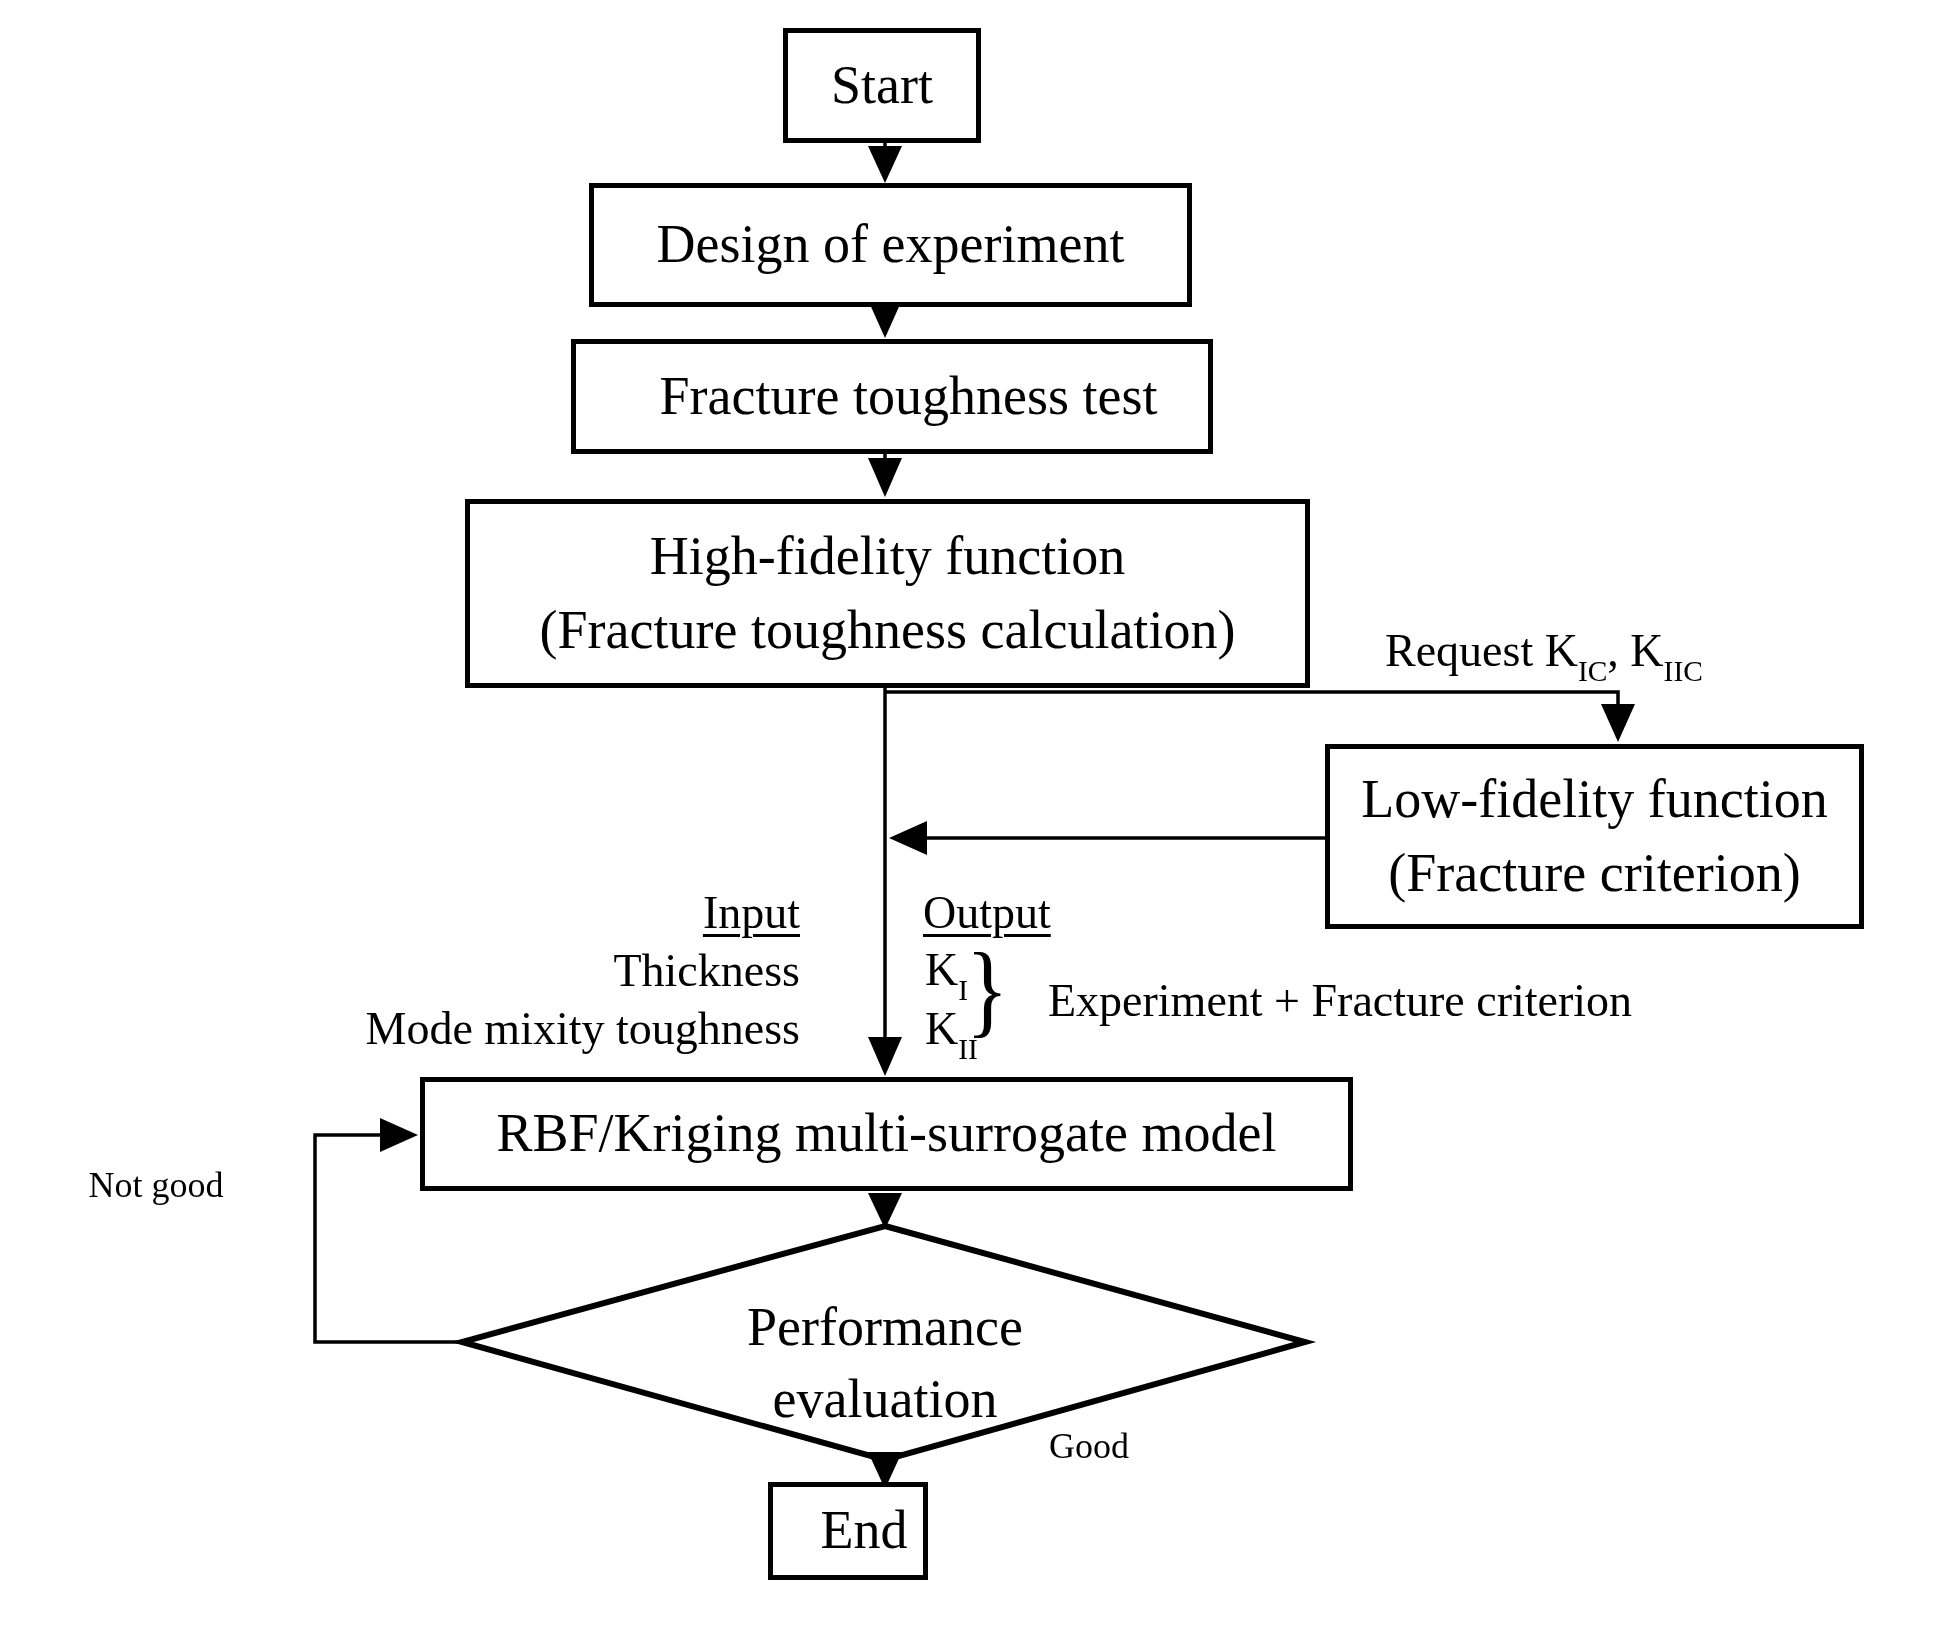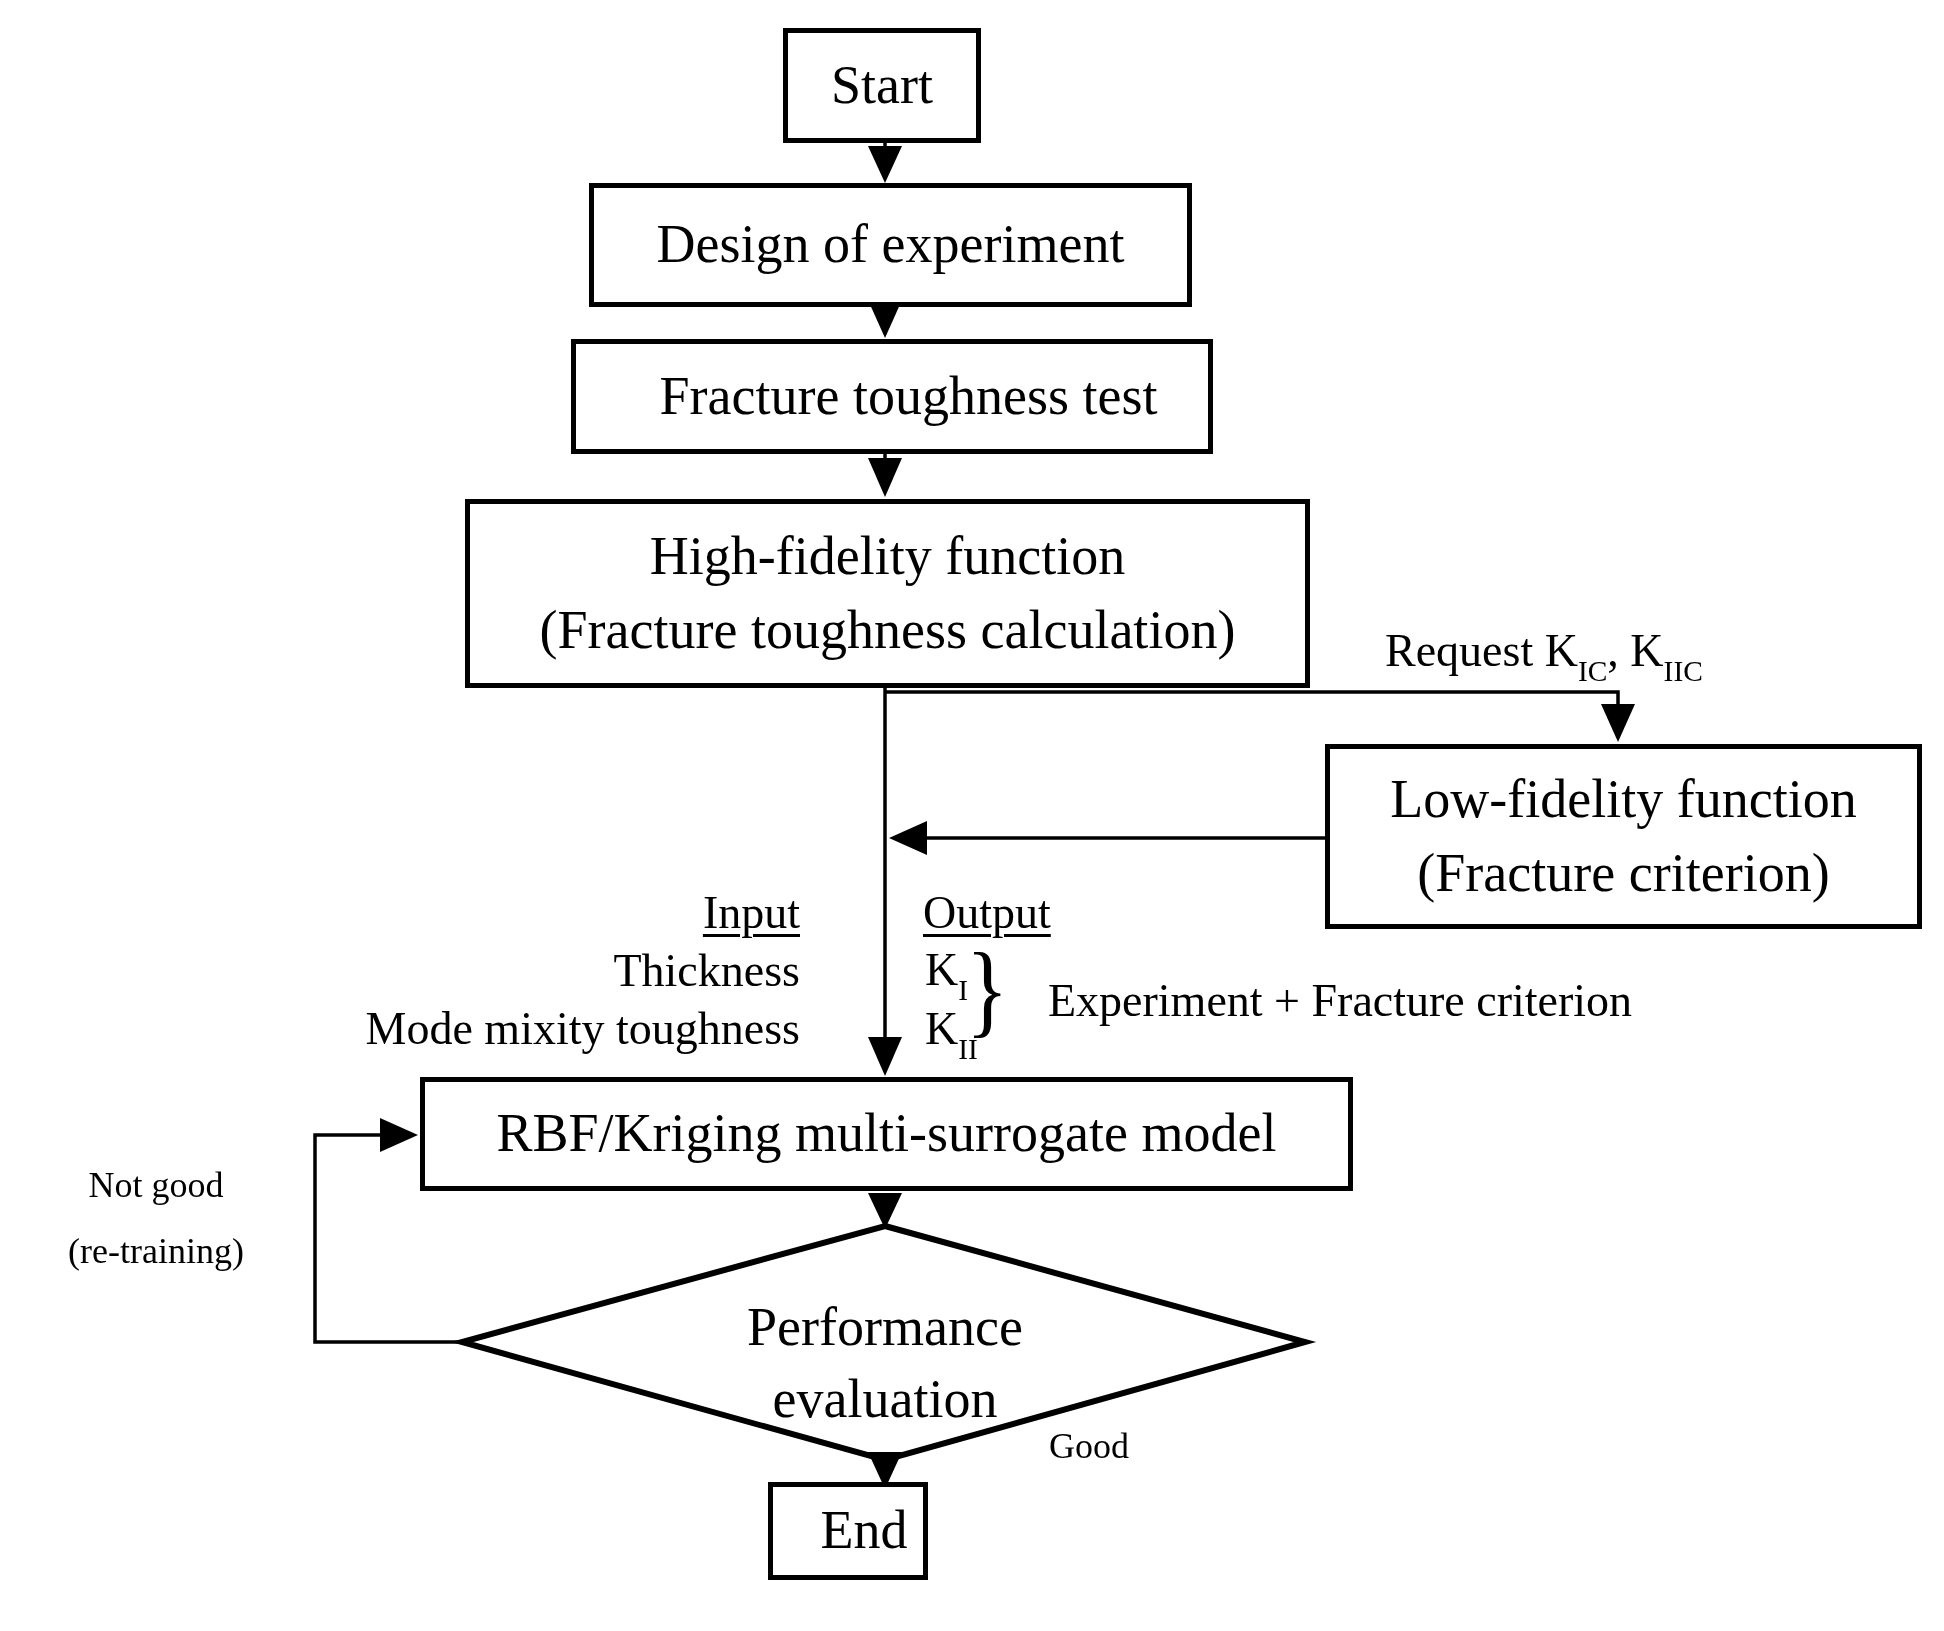--- a/index.html
+++ b/index.html
@@ -84,21 +84,21 @@
 
   <div class="box" style="left:571px; top:339px; width:642px; height:115px;padding-left:33px;">
     <span>Fracture toughness test</span>
   </div>
 
   <div class="box" style="left:465px; top:499px; width:845px; height:189px;">
     <span>High-fidelity function</span>
     <span>(Fracture toughness calculation)</span>
   </div>
 
-  <div class="box" style="left:1325px; top:744px; width:597px; height:185px;">
+  <div class="box" style="left:1325px; top:744px; width:539px; height:185px;">
     <span>Low-fidelity function</span>
     <span>(Fracture criterion)</span>
   </div>
 
   <div class="box" style="left:420px; top:1077px; width:933px; height:114px;">
     <span>RBF/Kriging multi-surrogate model</span>
   </div>
 
   <div class="diamond-label" style="left:635px; top:1292px; width:500px;">
     <span>Performance</span>
@@ -128,18 +128,17 @@
   <div class="ann" style="left:925px; top:1000px;">
     <span>K</span><sub>II</sub>
   </div>
 
   <span class="brace" style="left:966px; top:940px;">}</span>
 
   <div class="ann" style="left:1048px; top:972px;">Experiment + Fracture criterion</div>
 
   <div class="ann ann-lg center-block" style="left:0px; top:1152px; width:312px; line-height:66px;">
     <div>Not good</div>
-    <div>(re-training)</div>
   </div>
 
   <div class="ann ann-lg center-block" style="left:1014px; top:1424px; width:150px;">Good</div>
 
 </div>
 
 </body></html>

